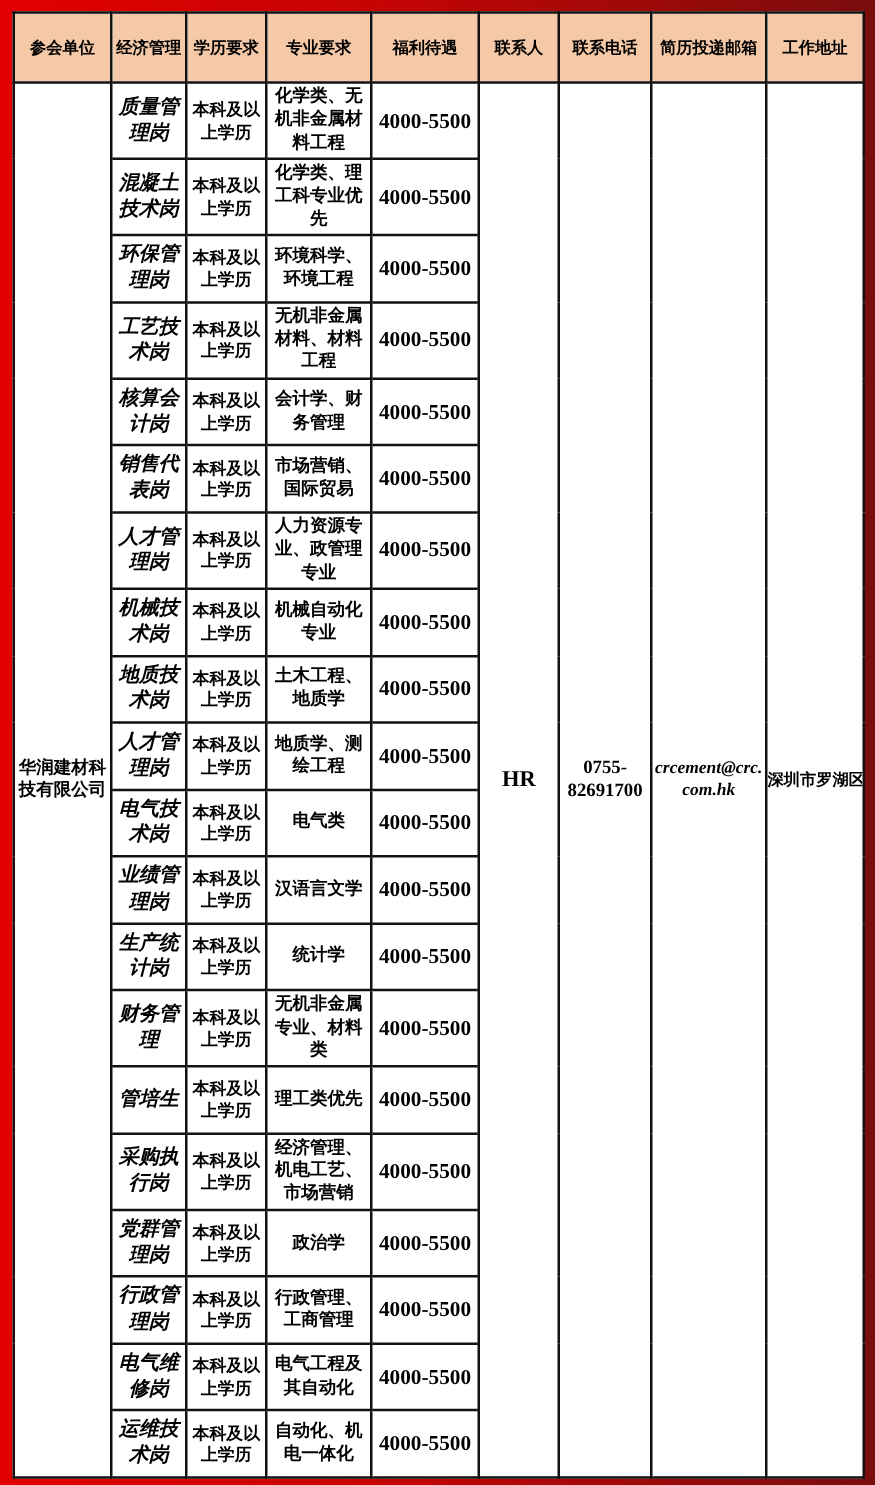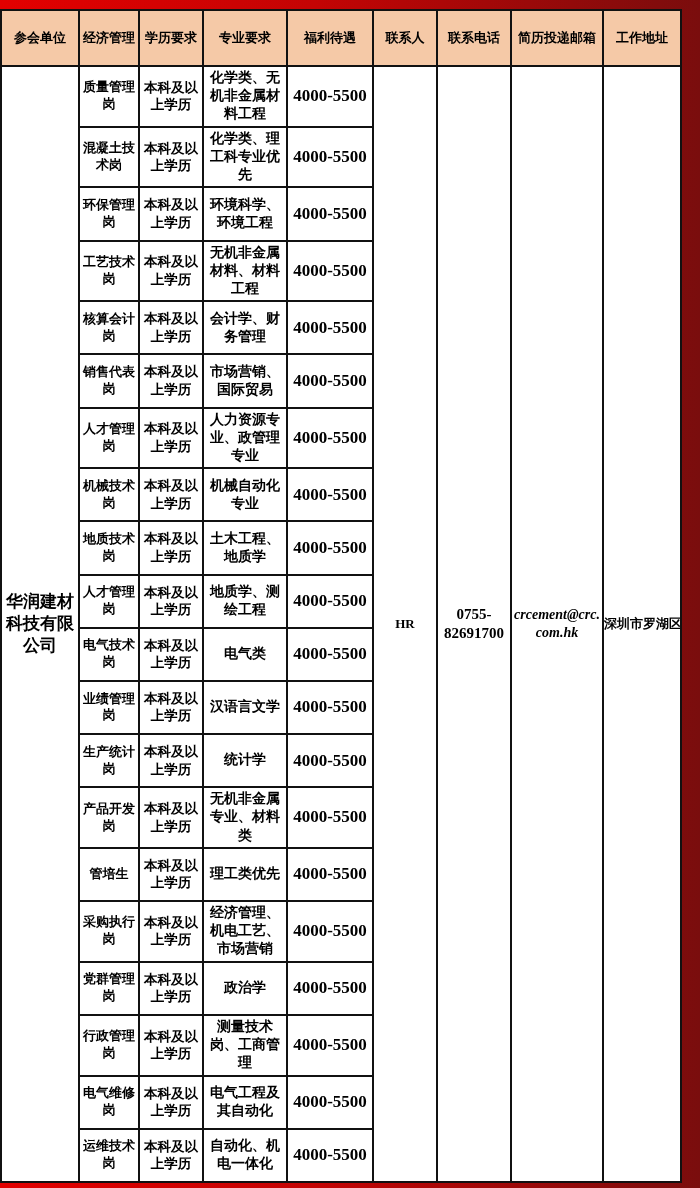--- a/index.html
+++ b/index.html
@@ -10,21 +10,21 @@
     width: 700px;
     height: 1188px;
     background: linear-gradient(90deg, #e30000 0%, #c40404 45%, #7a0d0d 100%);
     font-family: "Liberation Serif", "DejaVu Serif", serif;
     overflow: hidden;
   }
   .frame {
     box-sizing: border-box;
     width: 700px;
     height: 1188px;
-    padding: 9px 10px 5px 0;
+    padding: 9px 10px 5px 10px;
   }
   table.recruit {
     border-collapse: collapse;
     table-layout: fixed;
     width: 680px;
     height: 1174px;
     background: #ffffff;
   }
   th, td {
     border: 2px solid #111111;
@@ -42,42 +42,43 @@
     padding: 0 1px;
   }
   td {
     font-size: 14px;
     line-height: 1.3;
     padding: 2px 3px;
     background: #ffffff;
   }
   tbody tr { height: 53px; }
   td.company-cell {
-    font-size: 17px;
+    font-size: 14px;
     padding: 2px 2px;
   }
   td.pos {
-    font-size: 13px;
+    font-size: 16px;
     padding: 2px 2px;
+    font-style: italic;
   }
   td.edu {
     font-size: 13.5px;
     padding: 2px 2px;
     border-radius: 14px;
   }
   td.maj {
     font-size: 14px;
     padding: 2px 3px;
     margin-left: 43px;
   }
   td.sal {
     font-size: 17px;
     white-space: nowrap;
   }
-  td.contact-cell { font-size: 13px; }
+  td.contact-cell { font-size: 18px; }
   td.phone-cell {
     font-size: 15px;
     overflow-wrap: break-word;
     padding: 2px 4px;
   }
   td.email-cell {
     font-size: 14px;
     word-break: break-all;
     padding: 2px 1px;
     font-style: italic;
@@ -195,21 +196,21 @@
         <td class="maj">汉语言文学</td>
         <td class="sal">4000-5500</td>
       </tr>
       <tr>
         <td class="pos">生产统计岗</td>
         <td class="edu">本科及以上学历</td>
         <td class="maj">统计学</td>
         <td class="sal">4000-5500</td>
       </tr>
       <tr>
-        <td class="pos">产品开发岗</td>
+        <td class="pos">财务管理</td>
         <td class="edu">本科及以上学历</td>
         <td class="maj">无机非金属专业、材料类</td>
         <td class="sal">4000-5500</td>
       </tr>
       <tr>
         <td class="pos">管培生</td>
         <td class="edu">本科及以上学历</td>
         <td class="maj">理工类优先</td>
         <td class="sal">4000-5500</td>
       </tr>
@@ -221,21 +222,21 @@
       </tr>
       <tr>
         <td class="pos">党群管理岗</td>
         <td class="edu">本科及以上学历</td>
         <td class="maj">政治学</td>
         <td class="sal">4000-5500</td>
       </tr>
       <tr>
         <td class="pos">行政管理岗</td>
         <td class="edu">本科及以上学历</td>
-        <td class="maj">测量技术岗、工商管理</td>
+        <td class="maj">行政管理、工商管理</td>
         <td class="sal">4000-5500</td>
       </tr>
       <tr>
         <td class="pos">电气维修岗</td>
         <td class="edu">本科及以上学历</td>
         <td class="maj">电气工程及其自动化</td>
         <td class="sal">4000-5500</td>
       </tr>
       <tr>
         <td class="pos">运维技术岗</td>

